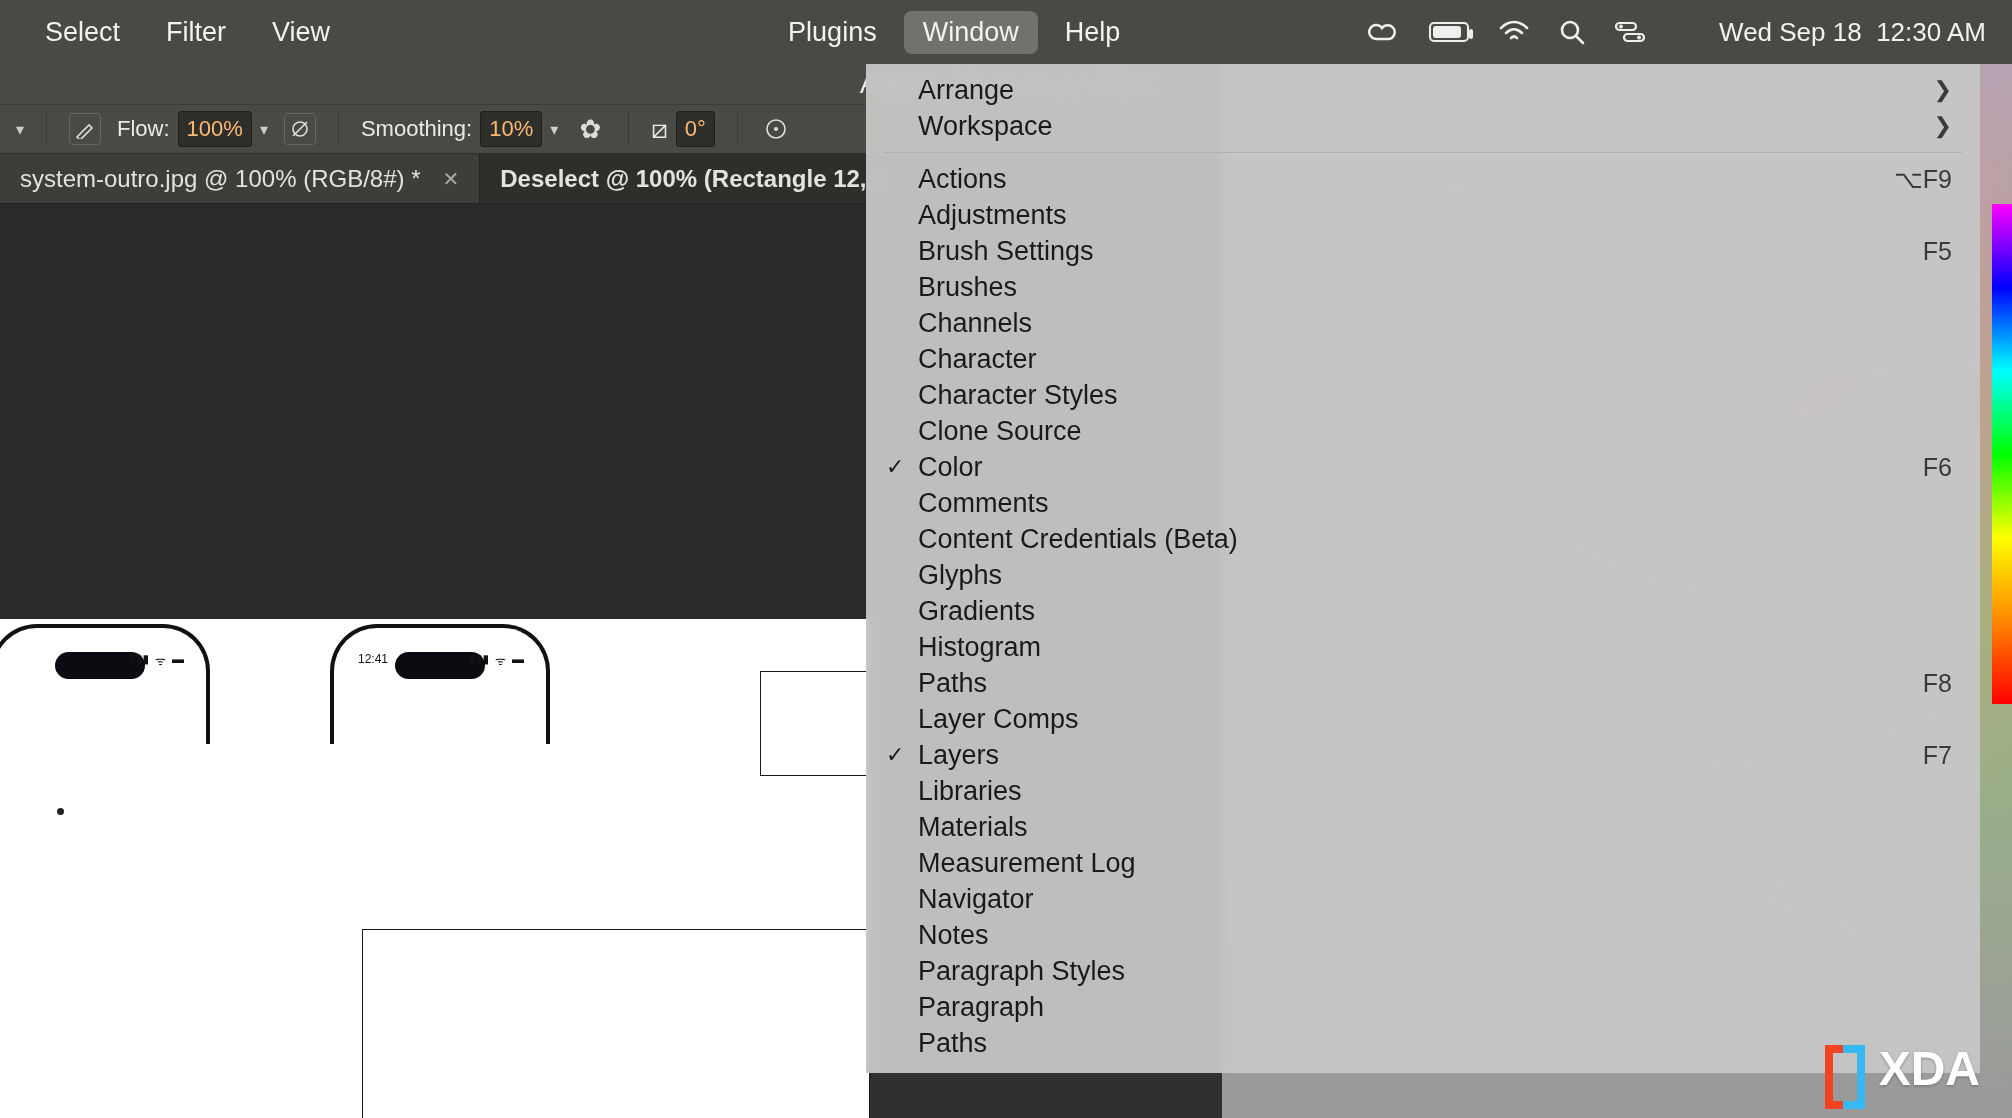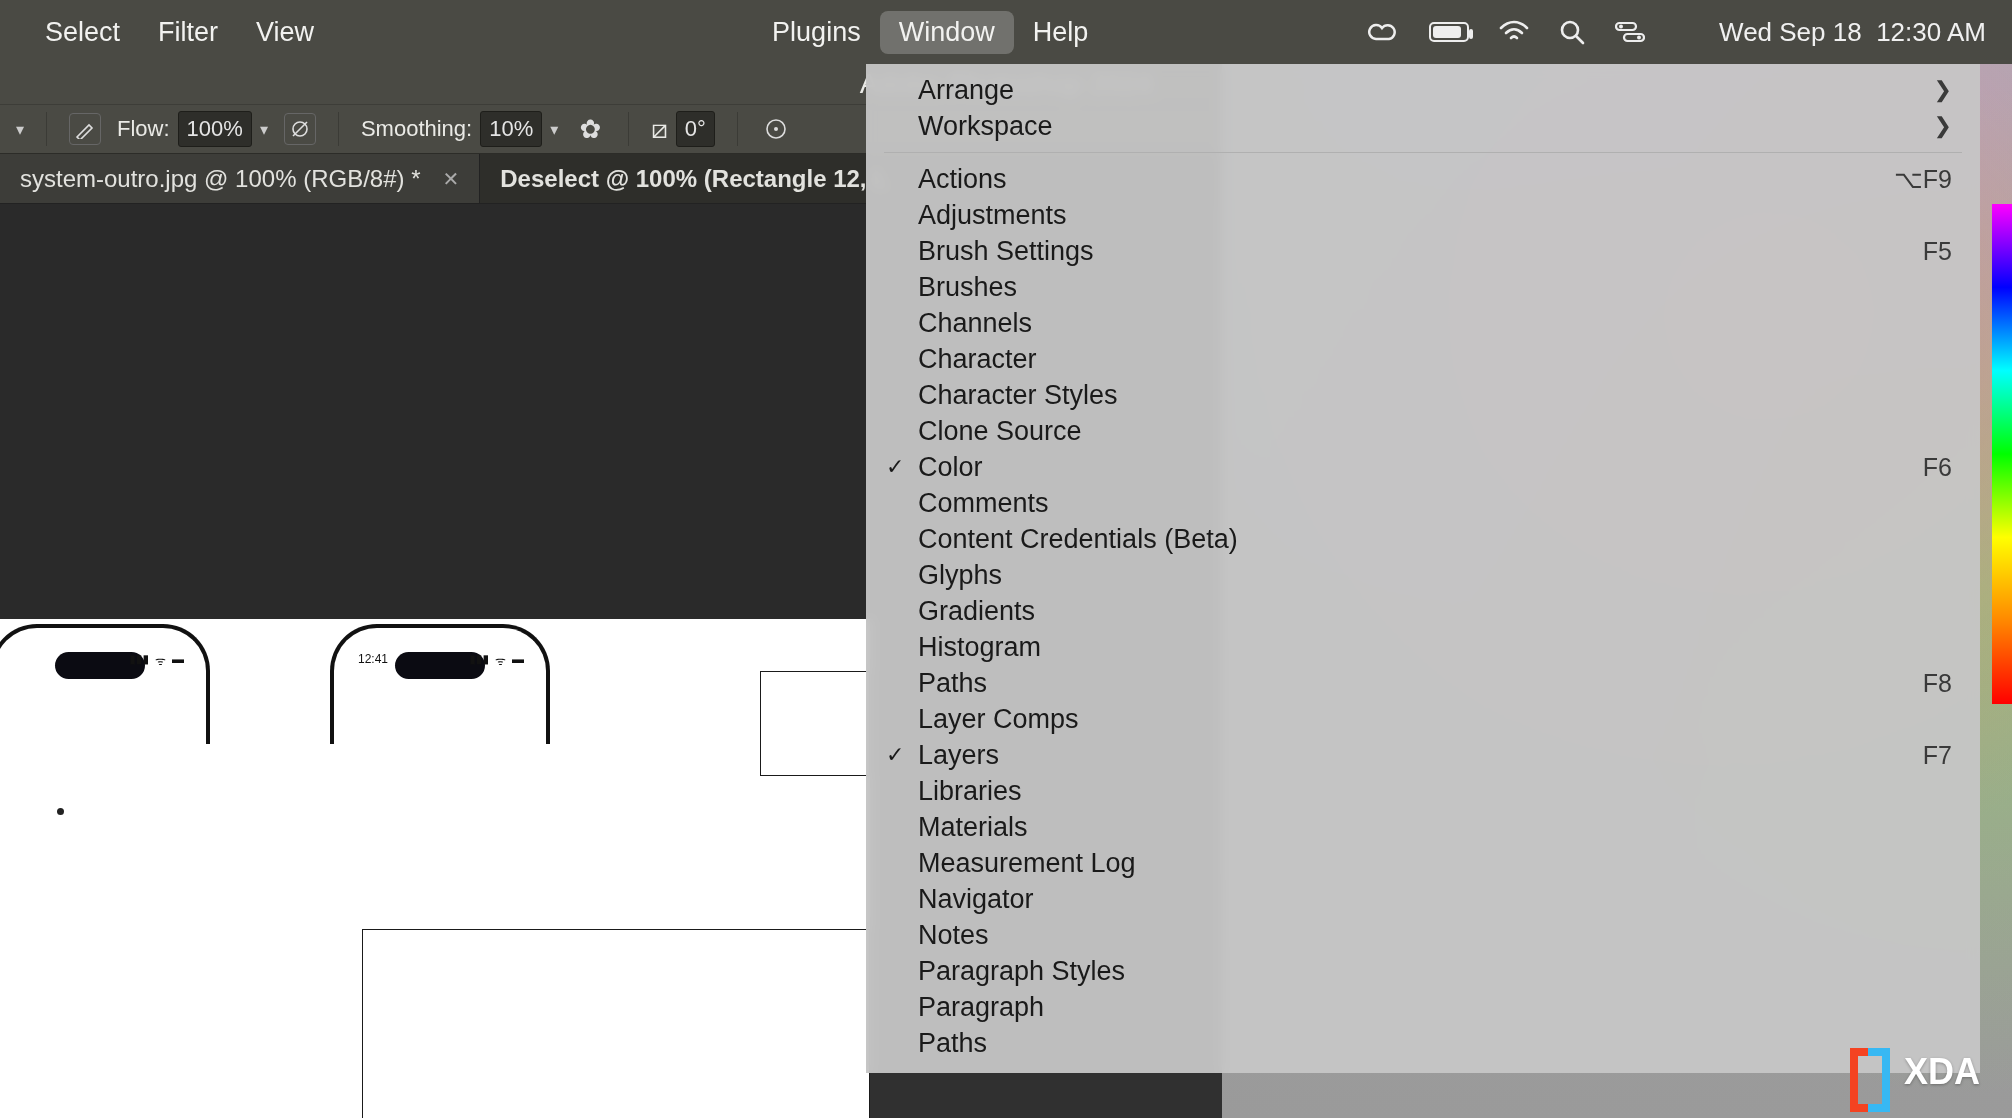--- a/index.html
+++ b/index.html
@@ -19,21 +19,21 @@
       height: 64px;
       background: #4a4a44;
       display: flex;
       align-items: center;
       padding: 0 26px 0 26px;
       font-size: 27px;
       color: #f2f2f0;
       position: relative;
       z-index: 5;
     }
-    .menubar .menu-left { display: flex; gap: 0; }
+    .menubar .menu-left { display: flex; gap: 8px; }
     .menubar .menu-item {
       padding: 6px 19px;
       border-radius: 8px;
       cursor: default;
     }
     .menubar .menu-item.active {
       background: rgba(255,255,255,0.22);
     }
     .menubar .spacer1 { flex: 0 0 420px; }
     .menubar .menu-right {
@@ -77,21 +77,21 @@
       color: #eaeae6;
     }
     .optionsbar .sep { width:1px; height:34px; background:#3b3b36; margin:0 14px; }
     .optionsbar .cell { display:flex; align-items:center; gap:8px; padding:0 8px; }
     .optionsbar .iconbtn {
       width:32px; height:32px; border:1px solid #666; border-radius:4px;
       display:flex; align-items:center; justify-content:center; color:#ddd;
       font-size:20px;
     }
     .optionsbar .dropdown {
-      background:#2e2e2a; border:1px solid #1e1e1a; color:#e5e5e5;
+      background:#2e2e2a; border:1px solid #1e1e1a; color:#fdba74;
       padding:4px 8px; border-radius:3px; font-size:22px;
       display:flex; align-items:center; gap:6px;
     }
     .optionsbar .chev { font-size:16px; color:#ccc; }
     
     .tabstrip {
       width:100%;
       height: 50px;
       background: #2e2e2a;
       display:flex;
@@ -193,21 +193,21 @@
     }
     .dropdown-menu .row.highlighted .label {
       outline: 4px solid #f44321;
       outline-offset: -2px;
       padding: 0 10px 2px 2px;
       border-radius:2px;
     }
     
     .xda {
       position:absolute; right:32px; bottom:22px;
-      font-size:36px; font-weight:800; color:#fff;
+      font-size:48px; font-weight:800; color:#fff;
       display:flex; align-items:center; gap:14px;
       z-index:30;
       text-shadow:0 1px 3px rgba(0,0,0,0.3);
     }
     .xda .bracket {
       width:40px; height:48px; position:relative;
     }
     .xda .bracket::before, .xda .bracket::after {
       content:""; position:absolute; top:0; width:14px; height:48px;
       border-top:8px solid; border-bottom:8px solid;

